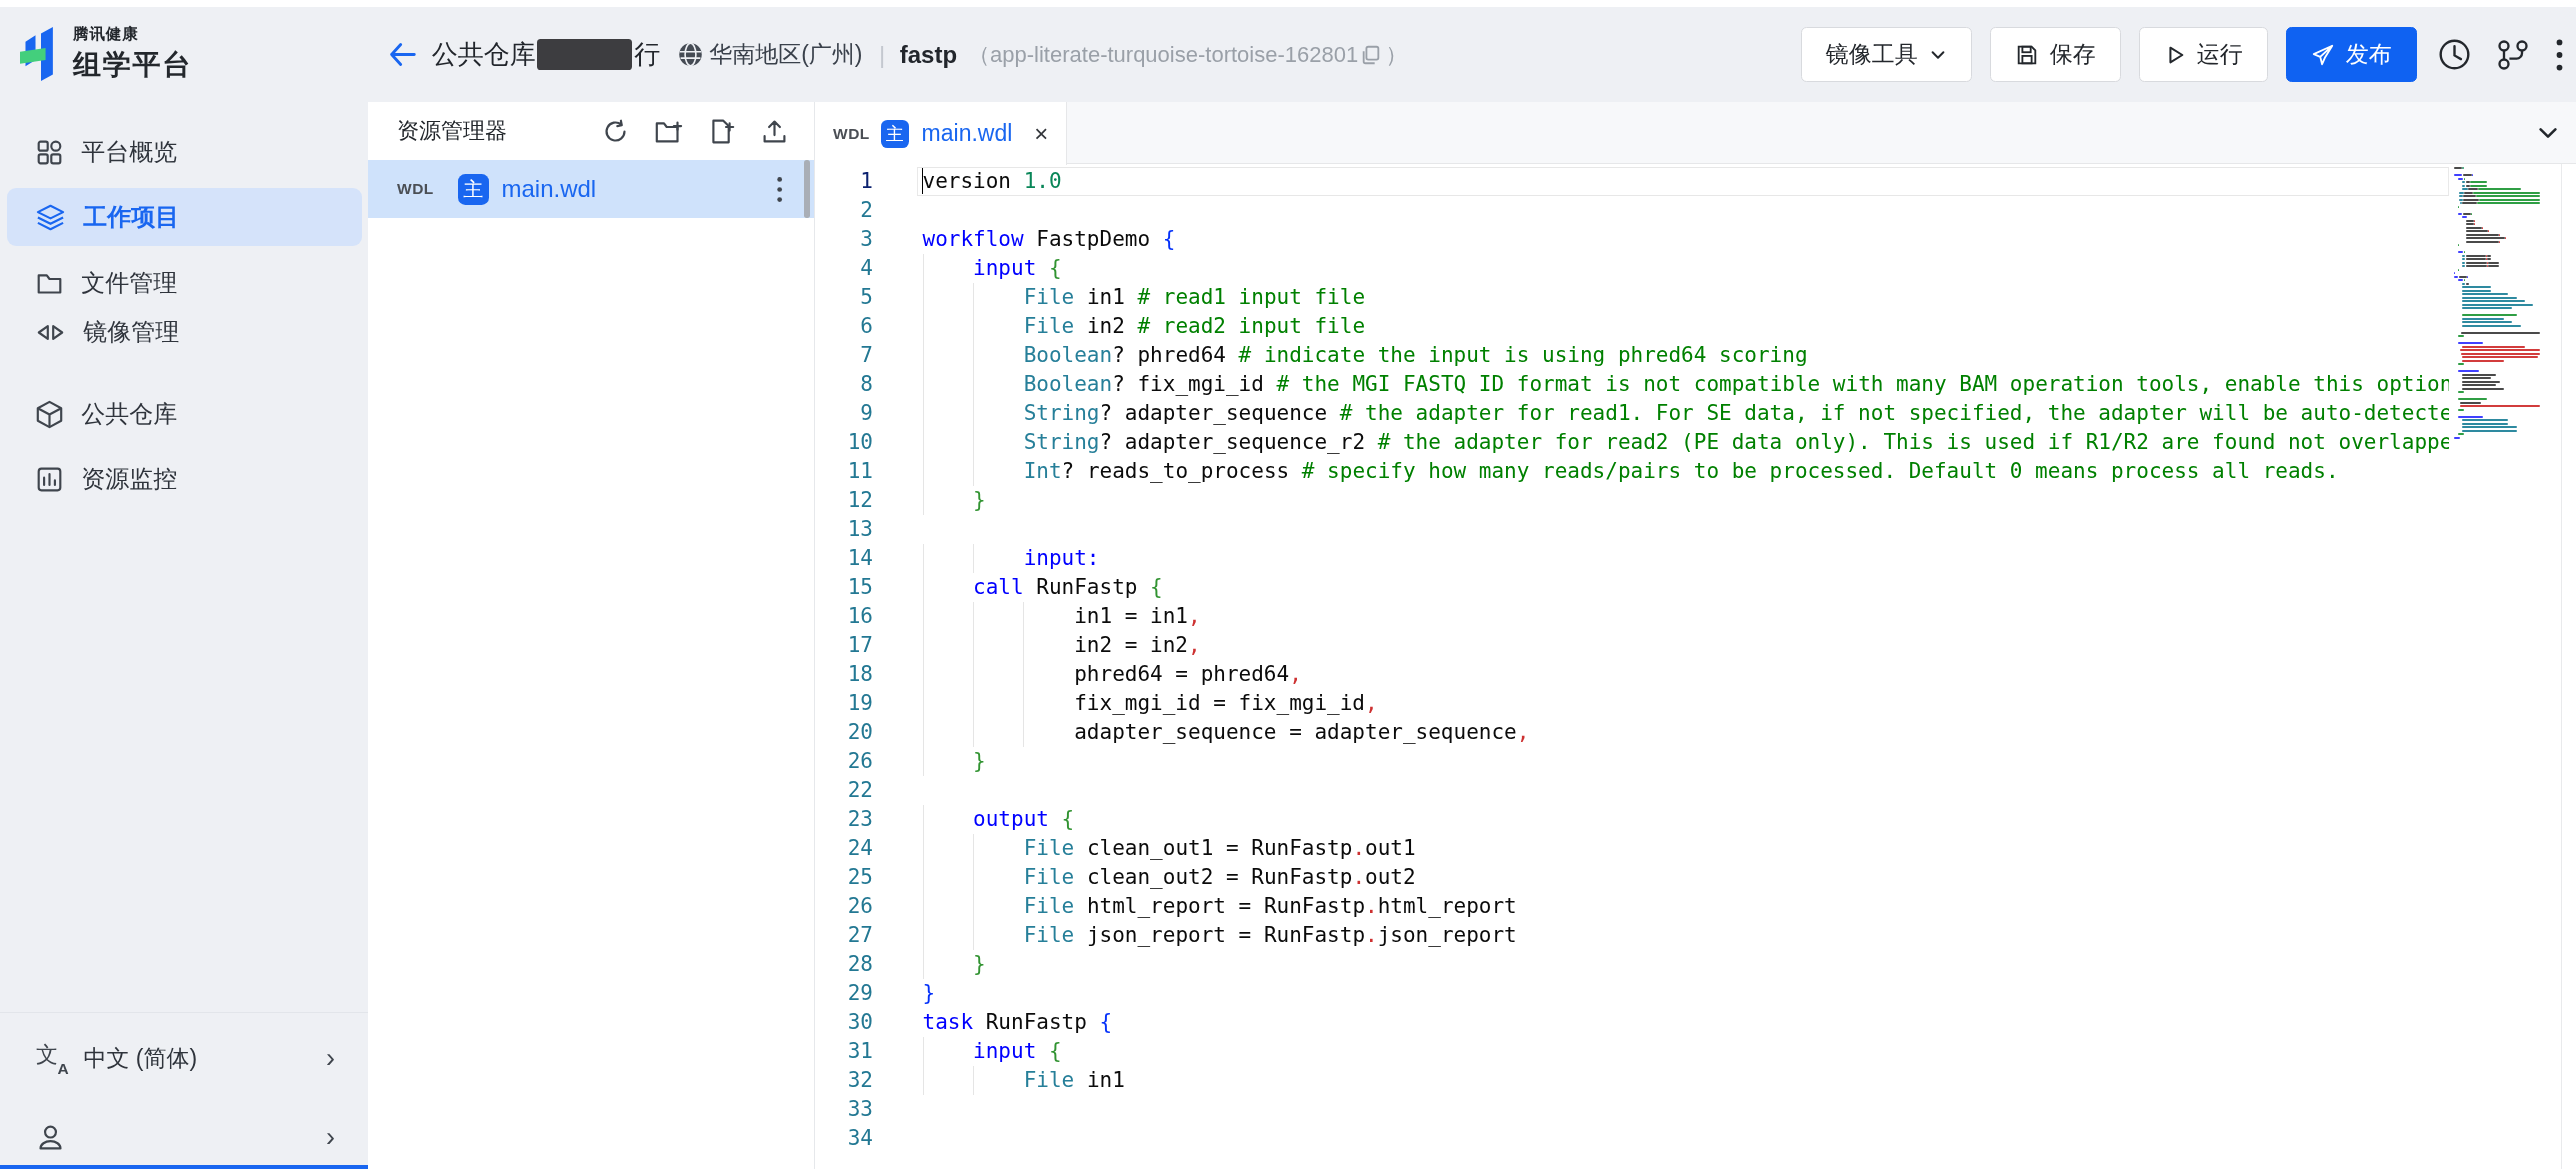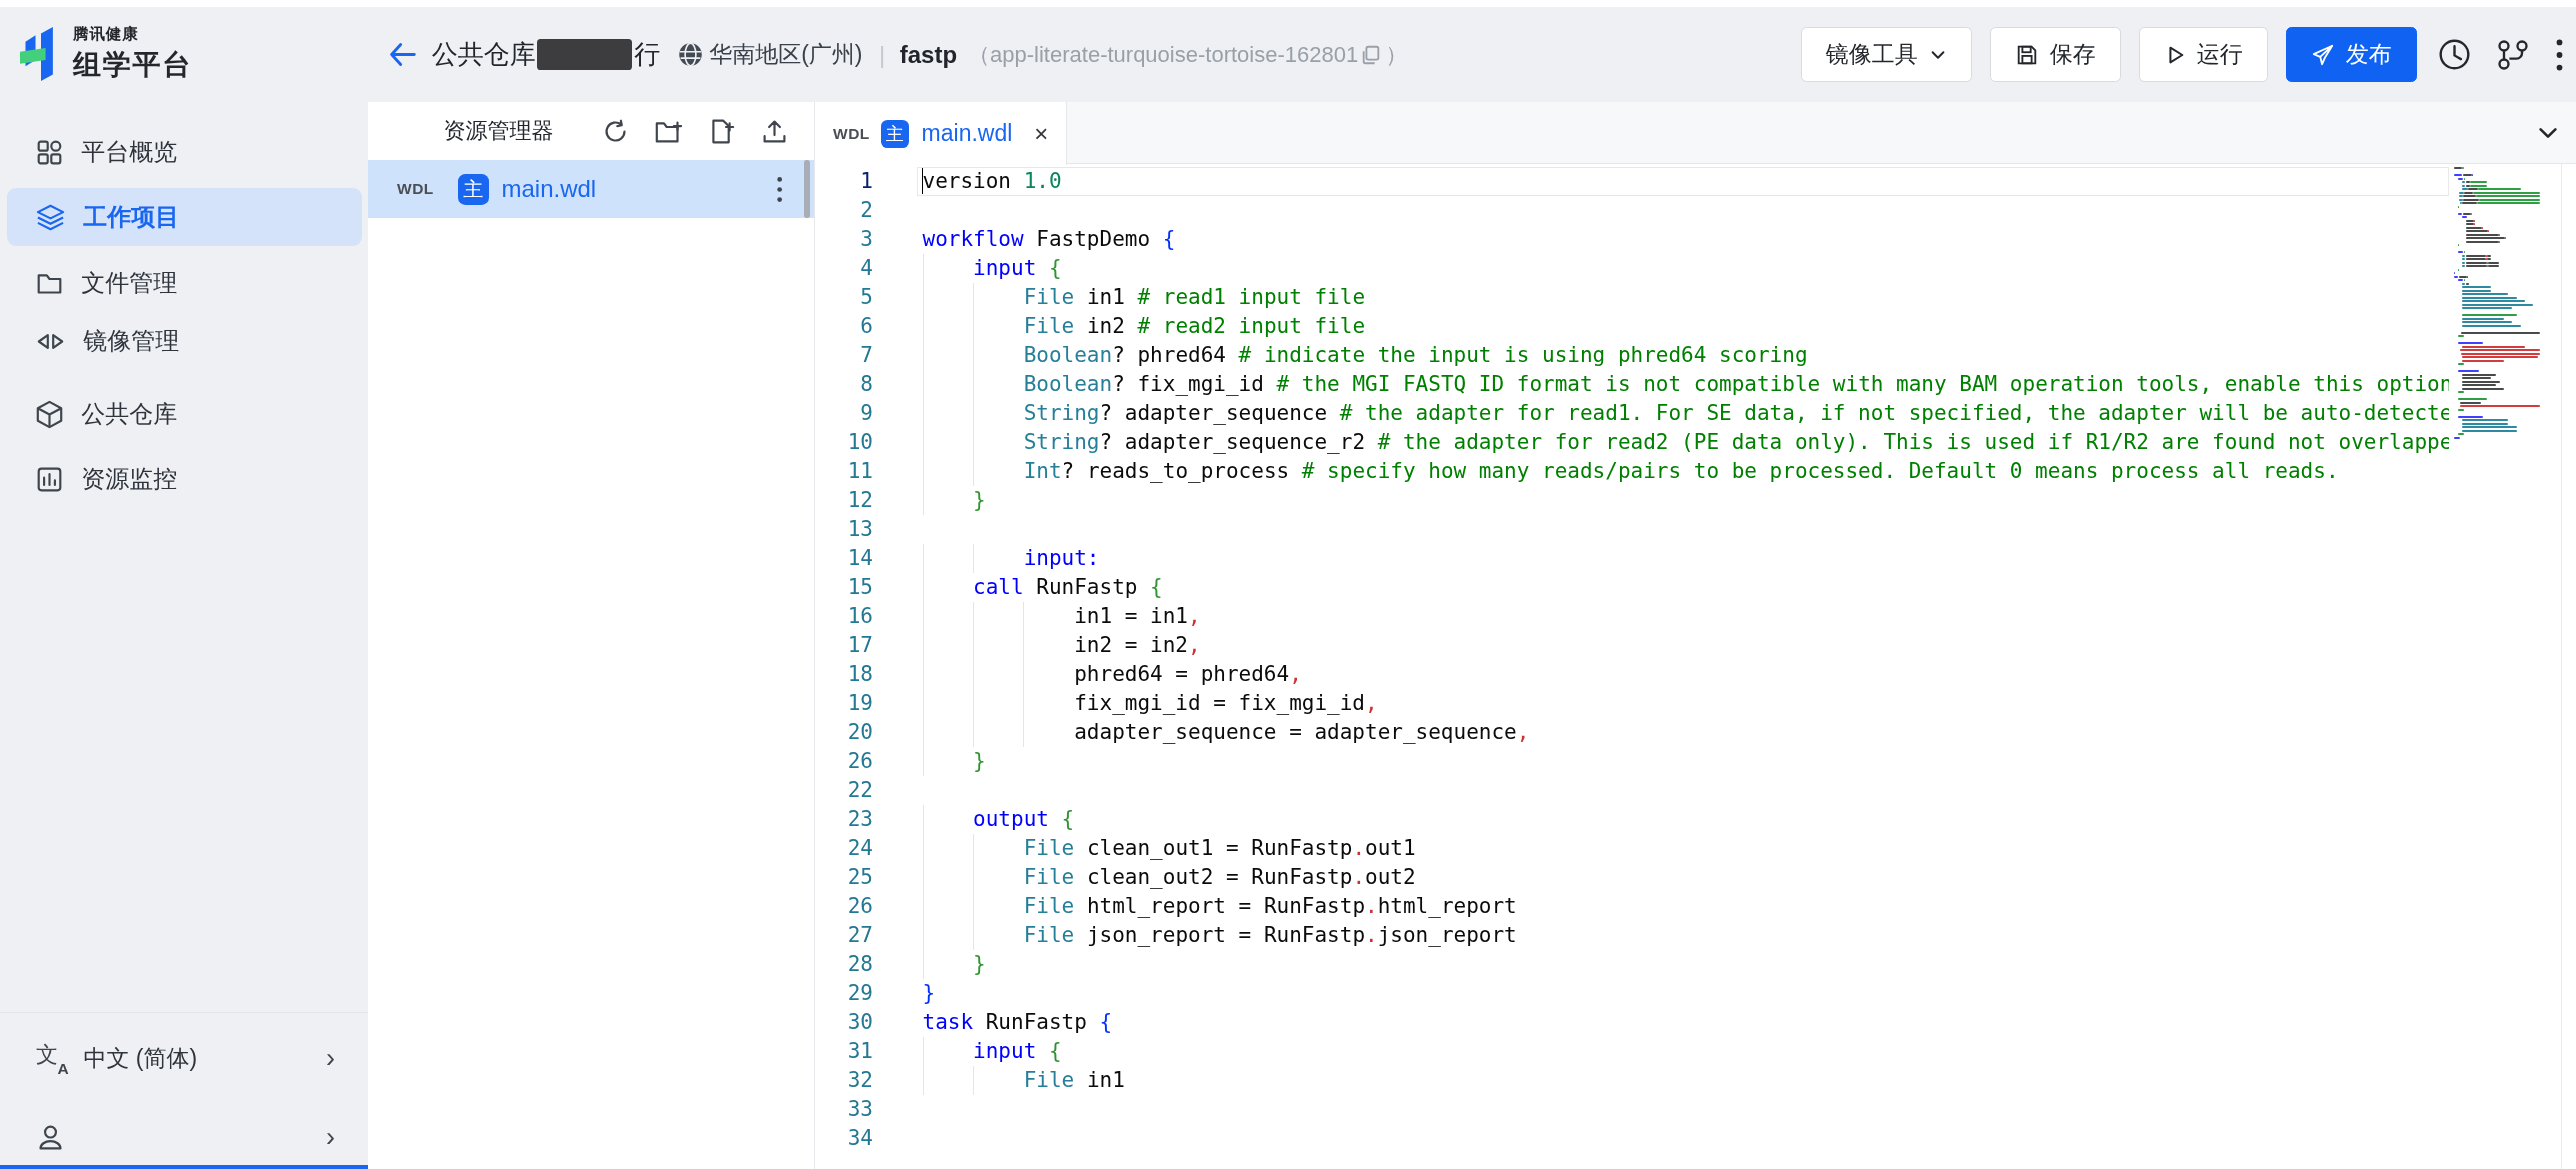--- a/index.html
+++ b/index.html
@@ -50,21 +50,21 @@
   .lang-ic { position:relative; width:31px; height:31px; color:#3f454d; }
   .lang-ic .zh { font-size:22px; position:absolute; left:0; top:-2.7px; }
   .lang-ic .en { font-size:15.5px; position:absolute; right:-1.8px; bottom:-3.6px; font-weight:600; }
   .blue-strip { position:absolute; left:0; bottom:0; width:368px; height:5.5px; background:#1966f0; }
 
   
   .explorer { position:absolute; left:368px; top:102px; width:447px; height:1068px; background:#ffffff;
               border-right:0.9px solid #e6e8eb; }
   .exp-head { position:absolute; left:0; top:0; width:100%; height:58px; display:flex; align-items:center;
               padding:0 24px 0 29px; }
-  .exp-title { font-size:22px; font-weight:500; color:#23272c; flex:1;text-align:center; }
+  .exp-title { font-size:22px; font-weight:500; color:#23272c; flex:1; }
   .exp-icons { display:flex; align-items:center; gap:22px; }
   .exp-icons .icon-btn { width:31px; height:31px; }
   .file-row { position:absolute; left:0; top:58px; width:100%; height:58px; background:#cfe2fb;
               display:flex; align-items:center; padding:0 22px 0 29px; cursor:pointer; }
   .tag-wdl { font-size:15.5px; font-weight:700; color:#4b4f55; letter-spacing:0.5px; }
   .badge-main { width:31px; height:31px; border-radius:7.3px; background:#1966f0; color:#fff;
                 font-size:20px; display:flex; align-items:center; justify-content:center; margin-left:24px; }
   .file-name { font-size:24px; color:#1966f0; font-weight:500; margin-left:12.7px; flex:1; }
   .exp-thumb { position:absolute; right:3.6px; top:58px; width:6.4px; height:58px; background:#a9aeb6; border-radius:2.7px; }
 
@@ -235,21 +235,21 @@
           <span class="lbl">工作项目</span>
         </div>
         <div class="nav-item" style="top: 152px;">
           <span>
             <svg width="27" height="27" viewBox="0 0 30 30">
               <path d="M3 6 h9 l3 4 h12 v15 h-24 z" fill="none" stroke="#3f454d" stroke-width="2.4" stroke-linejoin="round"></path>
             </svg>
           </span>
           <span class="lbl">文件管理</span>
         </div>
-        <div class="nav-item" style="top: 210px;">
+        <div class="nav-item" style="top: 201px;">
           <span>
             <svg width="29" height="27" viewBox="0 0 32 30">
               <path d="M13 8 L3 15 L13 22 Z" fill="none" stroke="#3f454d" stroke-width="2.4" stroke-linejoin="round"></path>
               <path d="M19 8 L29 15 L19 22 Z" fill="none" stroke="#3f454d" stroke-width="2.4" stroke-linejoin="round"></path>
             </svg>
           </span>
           <span class="lbl">镜像管理</span>
         </div>
         <div class="nav-item" style="top: 283px;">
           <span>

